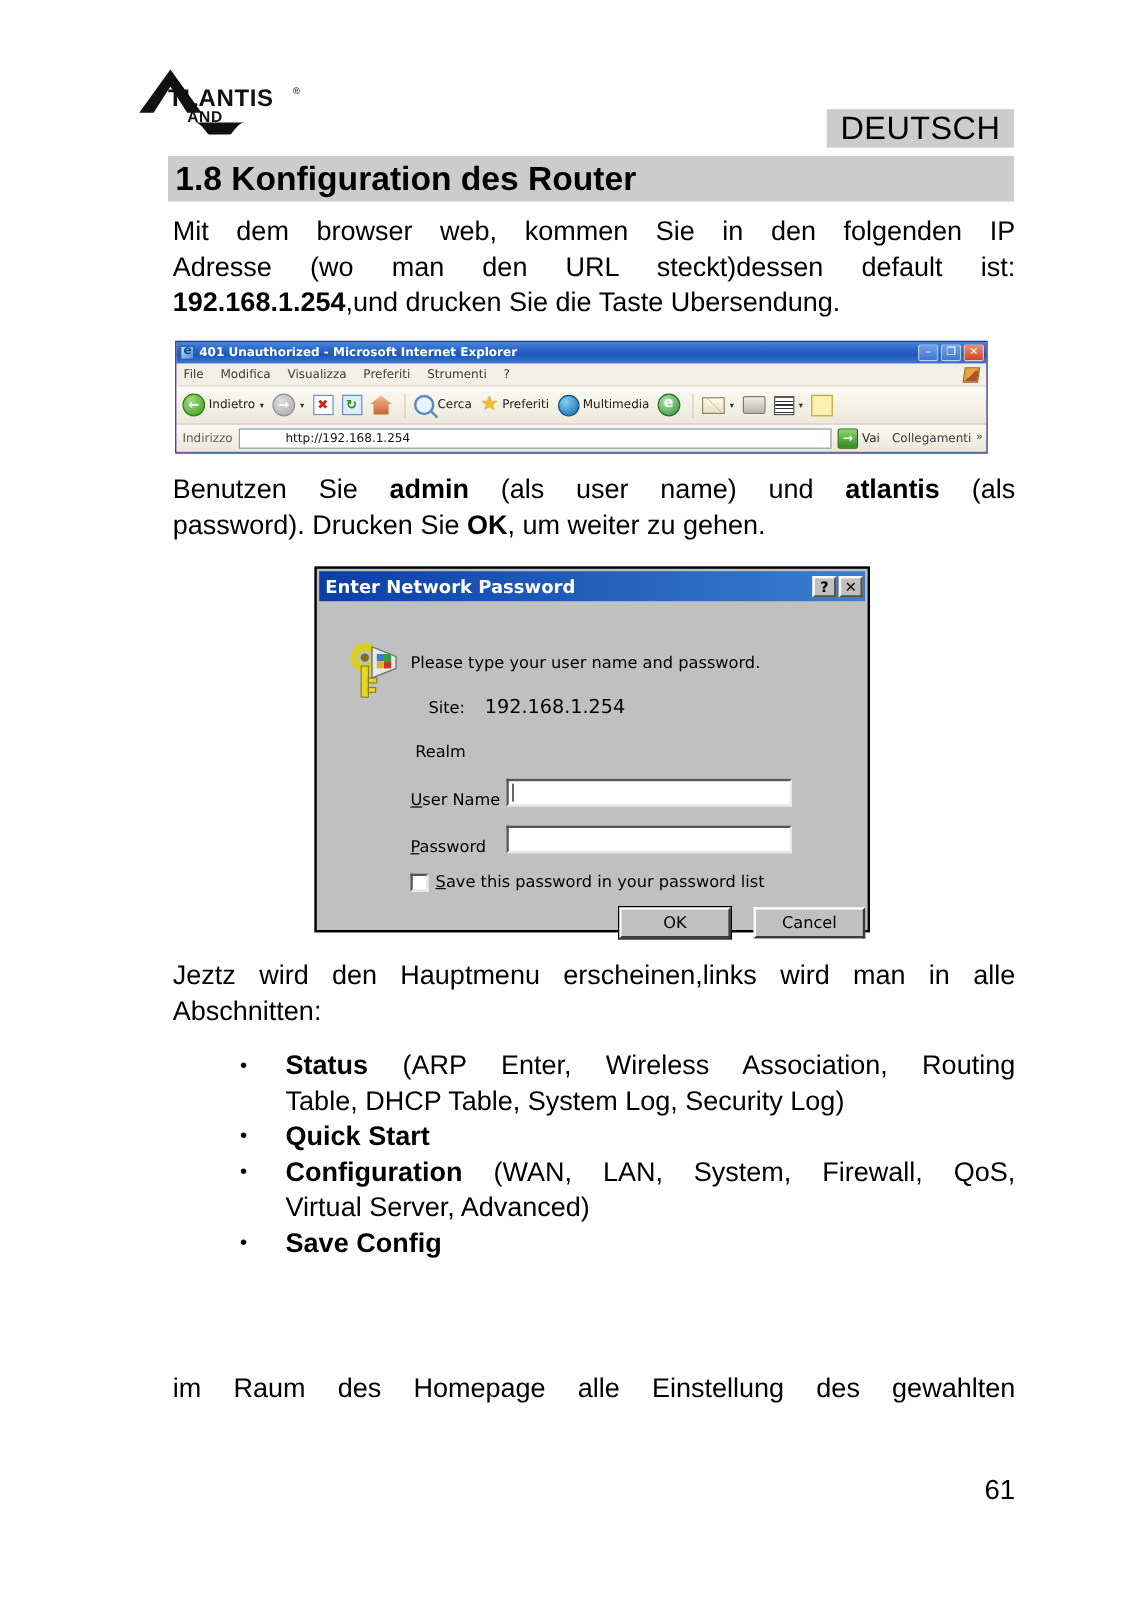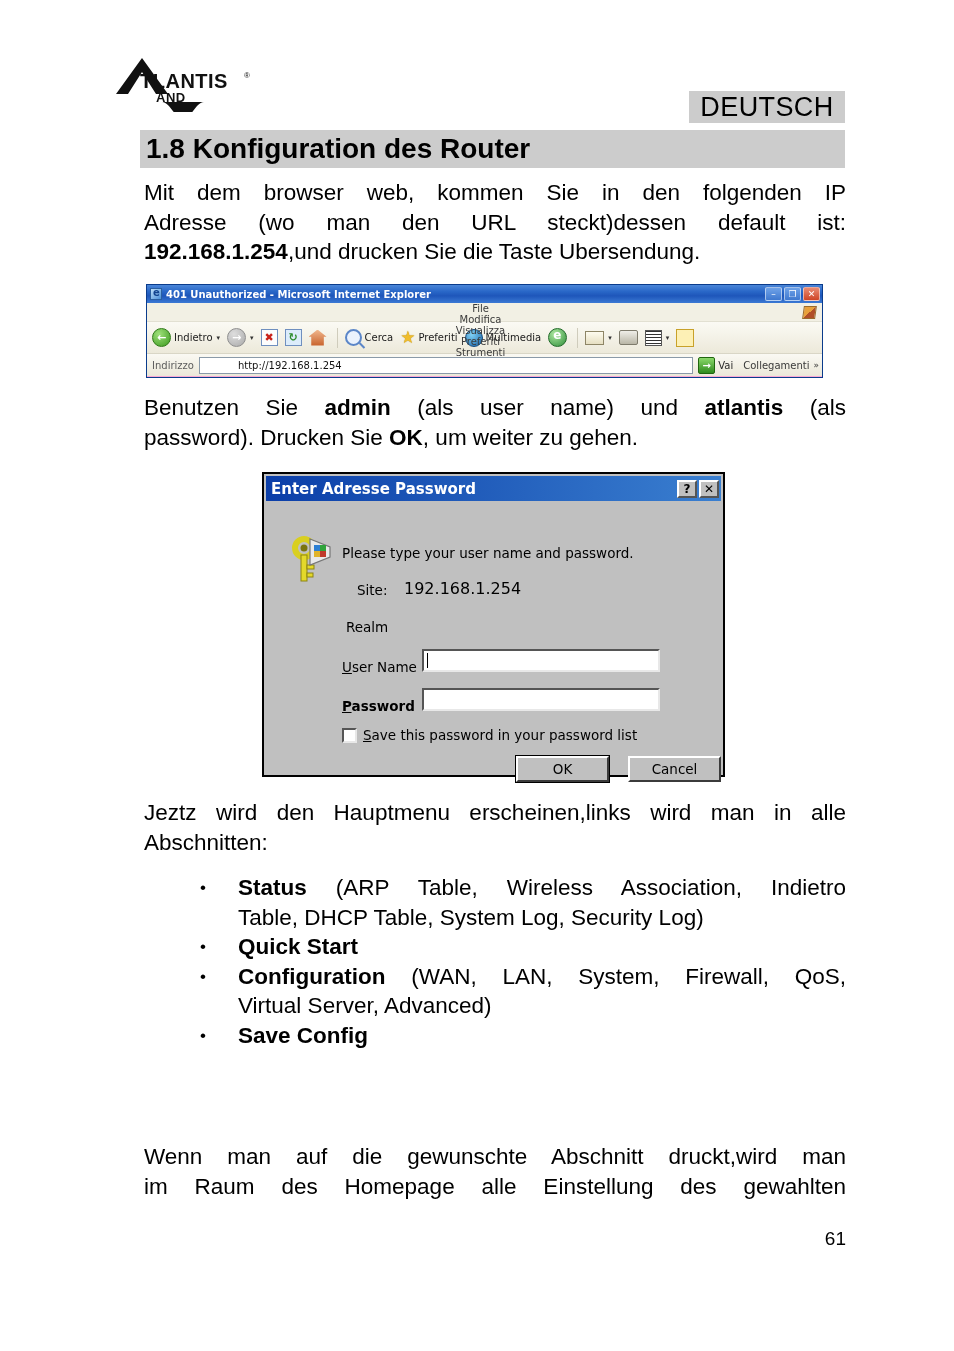--- a/index.html
+++ b/index.html
@@ -139,21 +139,20 @@
 
   #ie-menubar {
     height: 19px;
     background: #f2f0e4;
     border-bottom: 1px solid #e2e0d2;
     display: flex;
     align-items: center;
     padding-left: 6px;
     box-sizing: border-box;
     position: relative;
-    flex-direction: column;
   }
   #ie-menubar .mi {
     font-size: 10px;
     color: #3b3b3b;
     margin-right: 14px;
     white-space: nowrap;
   }
   #ie-menubar .flag {
     position: absolute;
     right: 6px; top: 3px;
@@ -344,21 +343,21 @@
     position: absolute;
     font-size: 13.5px;
     color: #000;
     white-space: nowrap;
   }
   #pw-prompt { left: 78px; top: 44px; }
   #pw-site-label { left: 93px; top: 81px; }
   #pw-site-value { left: 140px; top: 78px; font-size: 16px; }
   #pw-realm-label { left: 82px; top: 118px; }
   #pw-user-label { left: 78px; top: 158px; }
-  #pw-pass-label { left: 78px; top: 197px; font-weight: bold; }
+  #pw-pass-label { left: 78px; top: 197px; }
   .ul-first { text-decoration: underline; }
   .pw-input {
     position: absolute;
     left: 158px;
     width: 238px;
     height: 23px;
     background: #fff;
     border-top: 2px solid #555; border-left: 2px solid #555;
     border-right: 2px solid #e8e8e8; border-bottom: 2px solid #e8e8e8;
     box-sizing: border-box;
@@ -416,21 +415,21 @@
     flex: 1;
     text-align: justify;
   }
   .blt-text b { font-weight: bold; }
 
   #page-number {
     position: absolute;
     left: 0; top: 1228px;
     width: 846px;
     text-align: right;
-    font-size: 19px;
+    font-size: 23px;
   }
 </style>
 </head>
 <body>
 
 <div id="logo">
   <svg viewBox="0 0 150 56" width="150" height="56" aria-hidden="true">
     <polygon points="8,38 34,2 60,38 48,38 34,16 20,38" fill="#111"></polygon>
     <path d="M2,40 L150,40 L150,44 L2,44 Z" fill="#fff"></path>
     <text x="32" y="32" font-family="Liberation Sans, sans-serif" font-size="20" font-weight="bold" fill="#111" letter-spacing="0.5">TLANTIS</text>
@@ -540,21 +539,21 @@
   </div>
 </div>
 
 <div class="para" id="para-login" style="top:393px;">
   <div class="jline"><span>Benutzen Sie </span><b>admin</b><span> (als user name) und </span><b>atlantis</b><span> (als</span></div>
   <div class="jline last"><span>password). Drucken Sie </span><b>OK</b><span>, um weiter zu gehen.</span></div>
 </div>
 
 <div id="pw-dialog">
   <div id="pw-titlebar">
-    <span id="pw-title-text">Enter Adresse Password</span>
+    <span id="pw-title-text">Enter Network Password</span>
     <span class="pw-btn">?</span>
     <span class="pw-btn">✕</span>
   </div>
   <div id="pw-body">
 
     <svg id="key-icon" viewBox="0 0 44 50">
       <circle cx="14" cy="13" r="9" fill="none" stroke="#d9cf20" stroke-width="6"></circle>
       <circle cx="14" cy="13" r="3.5" fill="#7a7410"></circle>
       <rect x="11" y="20" width="6" height="26" fill="#e4d92a" stroke="#8c8312" stroke-width="1"></rect>
       <rect x="17" y="30" width="7" height="4" fill="#e4d92a" stroke="#8c8312" stroke-width="1"></rect>
@@ -591,21 +590,21 @@
 <div class="para" id="para-menu" style="top:798px;">
   <div class="jline">Jeztz wird den Hauptmenu erscheinen,links wird man in alle</div>
   <div class="jline last">Abschnitten:</div>
 </div>
 
 <div id="bullets">
 
   <div class="blt-row">
     <span class="blt-mark">•</span>
     <span class="blt-text">
-      <span style="display:block; text-align:justify; text-align-last:justify; white-space:nowrap;"><b>Status</b><span> (ARP Table, Wireless Association, Indietro</span></span>
+      <span style="display:block; text-align:justify; text-align-last:justify; white-space:nowrap;"><b>Status</b><span> (ARP Enter, Wireless Association, Routing</span></span>
       <span style="display:block;">Table, DHCP Table, System Log, Security Log)</span>
     </span>
   </div>
 
   <div class="blt-row">
     <span class="blt-mark">•</span>
     <span class="blt-text">
       <b>Quick Start</b><span></span>
     </span>
   </div>
@@ -621,17 +620,16 @@
   <div class="blt-row">
     <span class="blt-mark">•</span>
     <span class="blt-text">
       <b>Save Config</b><span></span>
     </span>
   </div>
 
 </div>
 
 <div class="para" id="para-closing" style="top:1142px;">
-  <div class="jline">Wenn man auf die gewunschte Abschnitt druckt,wird man</div>
   <div class="jline">im Raum des Homepage alle Einstellung des gewahlten</div>
 </div>
 
 <div id="page-number">61</div>
 
 </body></html>

